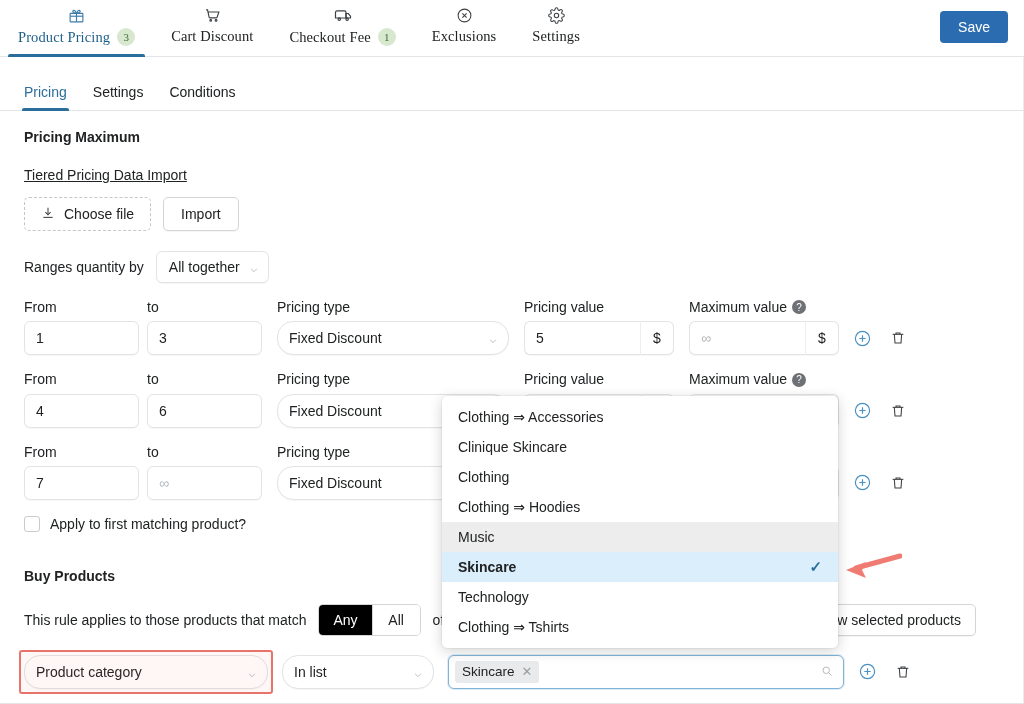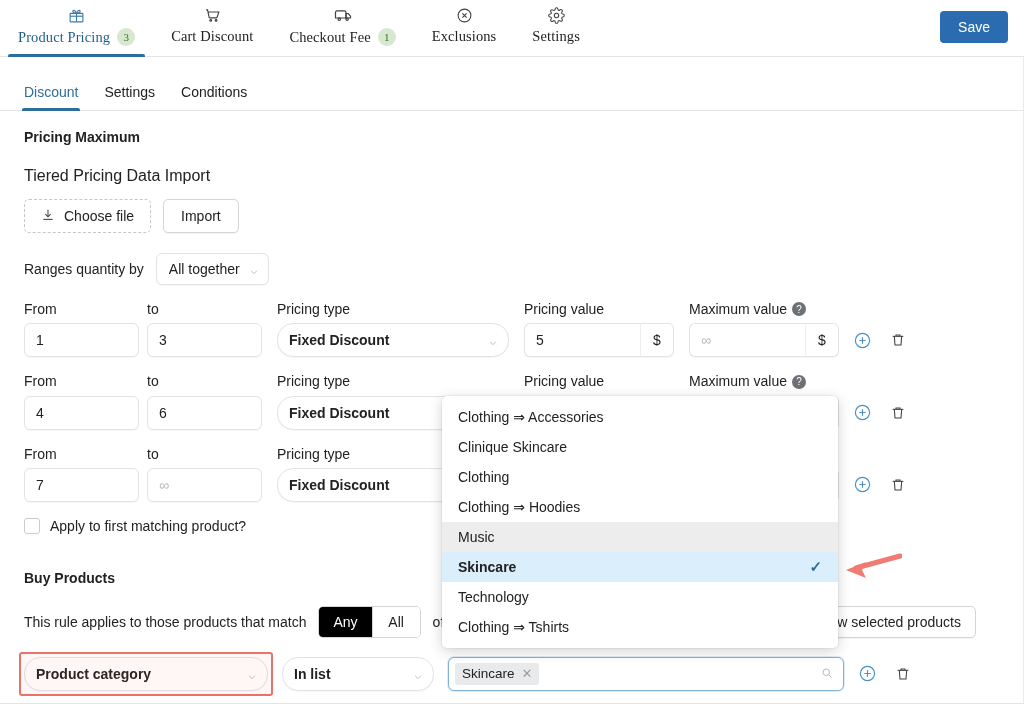--- a/index.html
+++ b/index.html
@@ -78,21 +78,21 @@
   }
   .subtab.active { color: #2c6e9b; }
   .subtab.active::after {
     content:''; position:absolute; left:-2px; right:-2px; bottom:0;
     height: 3px; background:#2c6e9b; border-radius:2px 2px 0 0;
   }
 
   
   .content { padding: 0 24px; position: relative; }
   .sec-title { font-size: 14px; font-weight: bold; margin-top: 18px; }
-  .sub-label { font-size: 16px; margin-top: 22px; color:#202223; }
+  .sub-label { font-size: 14px; margin-top: 22px; color:#202223;text-decoration:underline; }
 
   .filerow { display: flex; align-items: center; gap: 12px; margin-top: 14px; }
   .choose-file {
     display: inline-flex; align-items: center; gap: 9px;
     border: 1px dashed #c4c7ca; border-radius: 5px;
     background: #fff; height: 34px; padding: 0 16px;
     font-size: 14px; color: #202223; cursor: pointer;
     font-family: inherit;
     text-align: right;
   }
@@ -140,21 +140,20 @@
     padding: 0 11px; font-family: inherit; outline: none;
     box-shadow: 0 1px 0 rgba(0,0,0,.03);
   }
   .input::placeholder { color:#b5b9bd; }
   .sel {
     position: relative; width: 100%; height: 34px;
     border: 1px solid #e1e3e5; border-radius: 16px; background:#fff;
     display:flex; align-items:center; padding: 0 28px 0 11px;
     font-size: 14px; color:#202223; cursor:pointer;
     box-shadow: 0 1px 0 rgba(0,0,0,.03);
-    font-weight: bold;
   }
   .sel .chev { position:absolute; right:10px; top:50%; transform:translateY(-50%); width:10px;height:10px;}
   .suffix-field { display:flex; width:100%; }
   .suffix-field .input {
     border-top-right-radius: 0; border-bottom-right-radius: 0;
     border-right: none; flex: 1; min-width: 0;
   }
   .suffix {
     width: 34px; height: 34px; flex: none;
     border: 1px solid #e1e3e5; border-left: 1px solid #eceef0;
@@ -329,21 +328,21 @@
         </div>
 
       </div>
 
     </div>
 
     <button class="save-btn">Save</button>
   </div>
 
   <div class="subtabs">
-    <div class="subtab active">Discount</div>
+    <div class="subtab active">Pricing</div>
     <div class="subtab">Settings</div>
     <div class="subtab">Conditions</div>
   </div>
 
   <div class="content">
 
     <div class="sec-title">Pricing Maximum</div>
     <div class="sub-label">Tiered Pricing Data Import</div>
 
     <div class="filerow">

